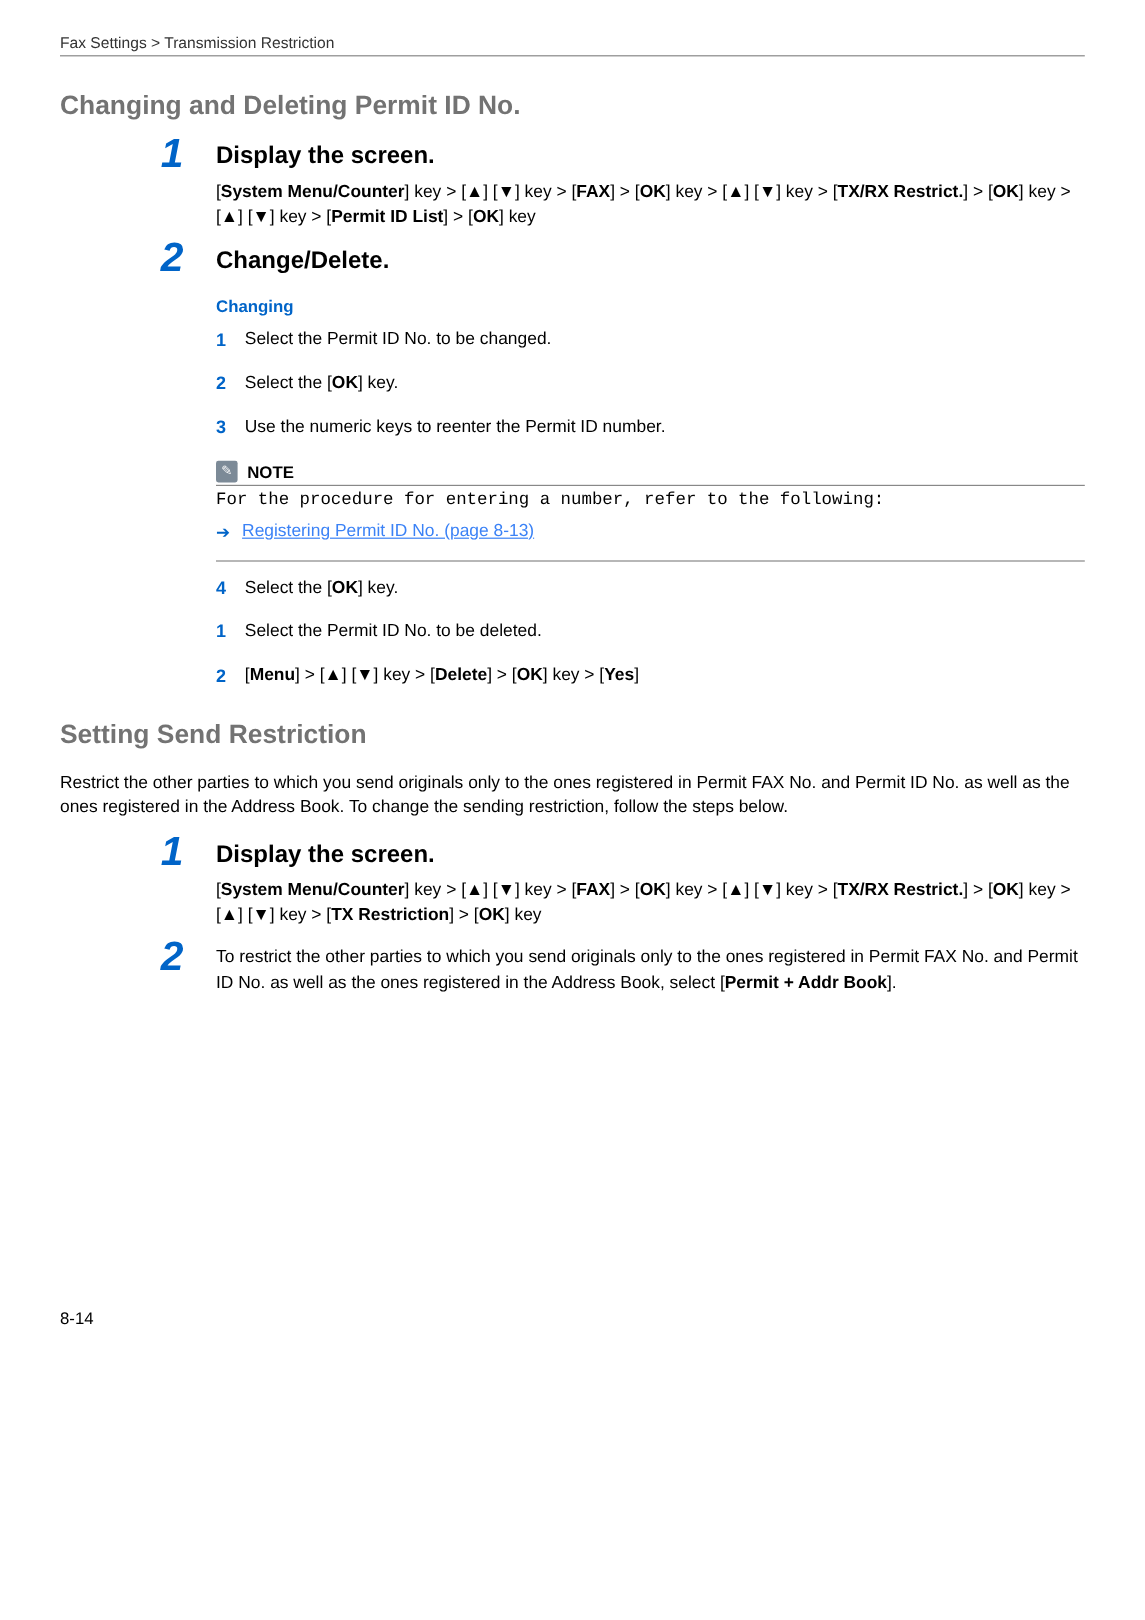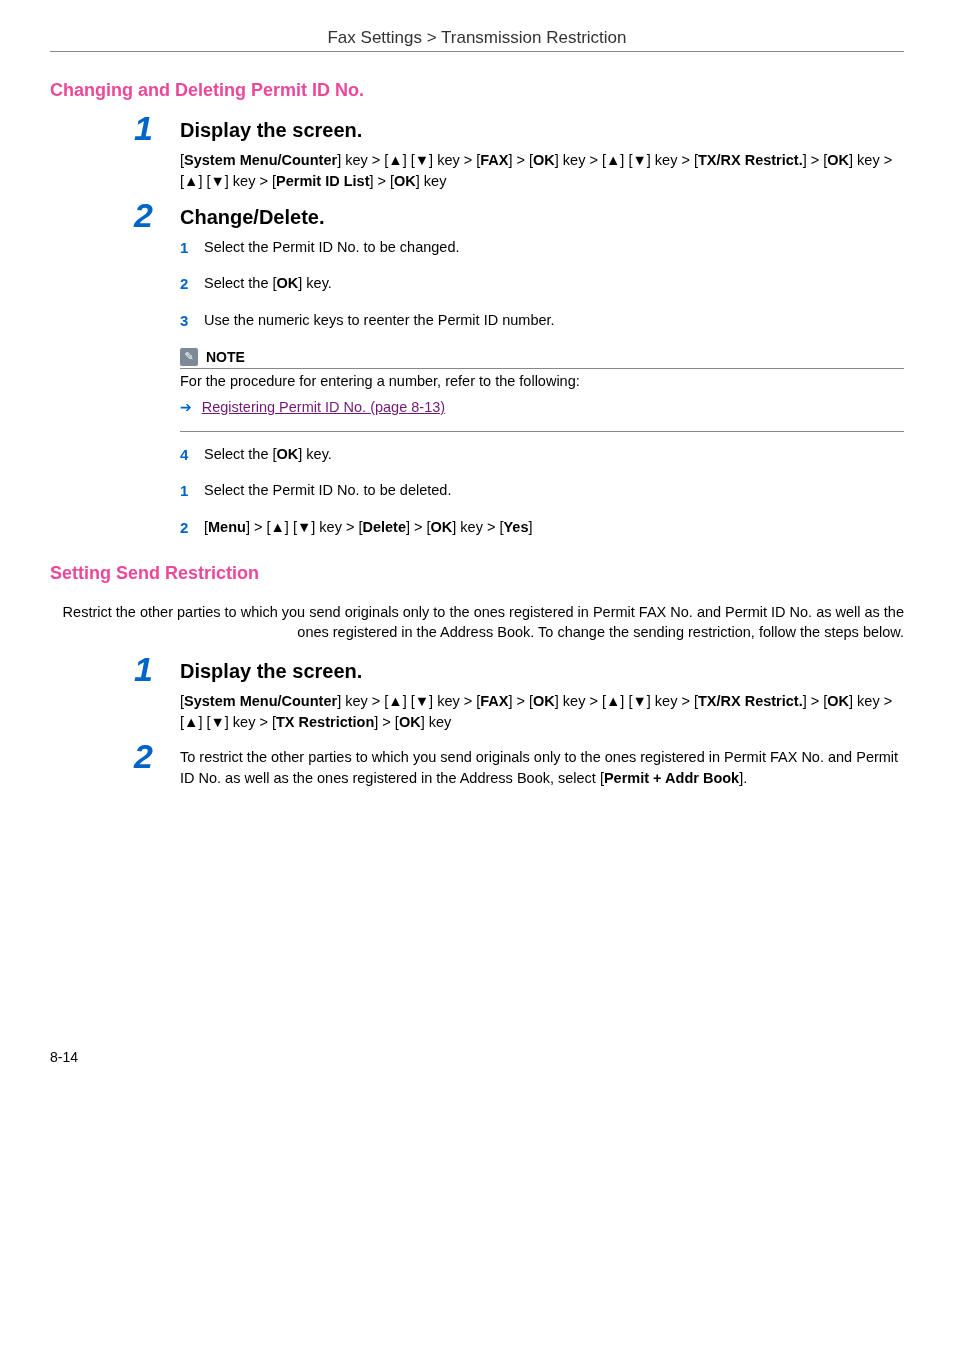--- a/index.html
+++ b/index.html
@@ -8,40 +8,38 @@
     font-family: Arial, Helvetica, sans-serif;
     font-size: 14.5px;
     color: #000;
     background: #fff;
     width: 954px;
   }
   .page {
     padding: 28px 50px 0 50px;
   }
   .breadcrumb {
-    font-size: 17px;
+    font-size: 13px;
     color: #333;
     margin-bottom: 3px;
-    text-align: center;
   }
   .hr {
     border: none;
     border-top: 1px solid #888;
     margin: 0 0 28px 0;
   }
   h1.section {
-    color: #ec4899;
-    font-size: 18px;
+    color: #737373;
+    font-size: 22px;
     font-weight: bold;
     margin: 26px 0 18px 0;
   }
   p.intro {
     margin: 0 0 18px 0;
     line-height: 1.4;
-    text-align: right;
   }
   .step-block {
     margin-left: 130px;
     position: relative;
     margin-bottom: 14px;
   }
   .big-step-num {
     position: absolute;
     left: -46px;
     top: -10px;
@@ -106,33 +104,34 @@
     font-weight: bold;
     font-size: 14px;
   }
   .note-hr {
     border: none;
     border-top: 1px solid #888;
     margin: 2px 0 4px 0;
   }
   .note-text {
     margin: 0 0 6px 0;
+    font-family: Liberation Mono, monospace;
   }
   .link-row {
     display: flex;
     align-items: center;
     gap: 10px;
     margin: 10px 0 16px 0;
   }
   .arrow-icon {
     color: #0064c8;
     font-size: 14px;
   }
   a.doc-link {
-    color: #701a75;
+    color: #3b82f6;
     text-decoration: underline;
   }
   .page-num {
     font-size: 14px;
     margin-top: 260px;
     padding-bottom: 30px;
   }
   b { font-weight: bold; }
 </style>
 </head>
@@ -148,20 +147,21 @@
   <div class="step-block">
     <div class="big-step-num">1</div>
     <div class="step-title">Display the screen.</div>
     <p class="step-body">[<b>System Menu/Counter</b><span>] key &gt; [▲] [▼] key &gt; [</span><b>FAX</b><span>] &gt; [</span><b>OK</b><span>] key &gt; [▲] [▼] key &gt; [</span><b>TX/RX Restrict.</b><span>] &gt; [</span><b>OK</b><span>] key &gt; [▲] [▼] key &gt; [</span><b>Permit ID List</b><span>] &gt; [</span><b>OK</b><span>] key</span></p>
   </div>
 
   <div class="step-block">
     <div class="big-step-num">2</div>
     <div class="step-title">Change/Delete.</div>
 
+    <div class="sub-heading">Changing</div>
     <ul class="sub-list">
       <li><span class="sub-num">1</span><span>Select the Permit ID No. to be changed.</span></li>
       <li><span class="sub-num">2</span><span>Select the [</span><b>OK</b><span>] key.</span></li>
       <li><span class="sub-num">3</span><span>Use the numeric keys to reenter the Permit ID number.</span></li>
     </ul>
 
     <div class="note-hdr">
       <span class="note-icon">✎</span>
       <span class="note-label">NOTE</span>
     </div>

